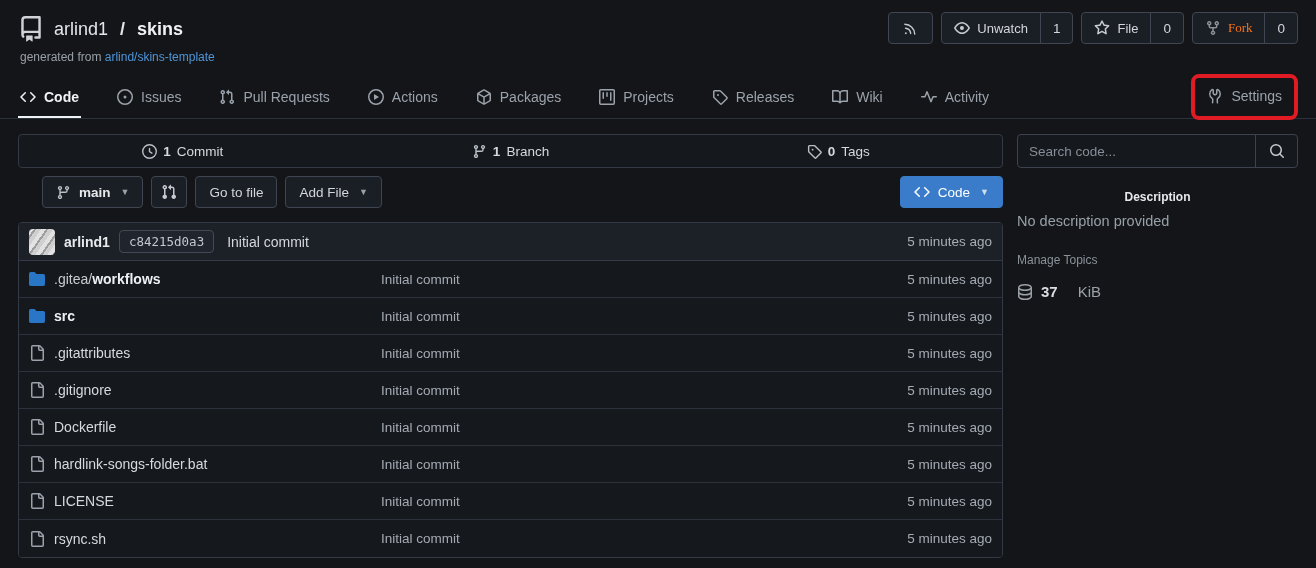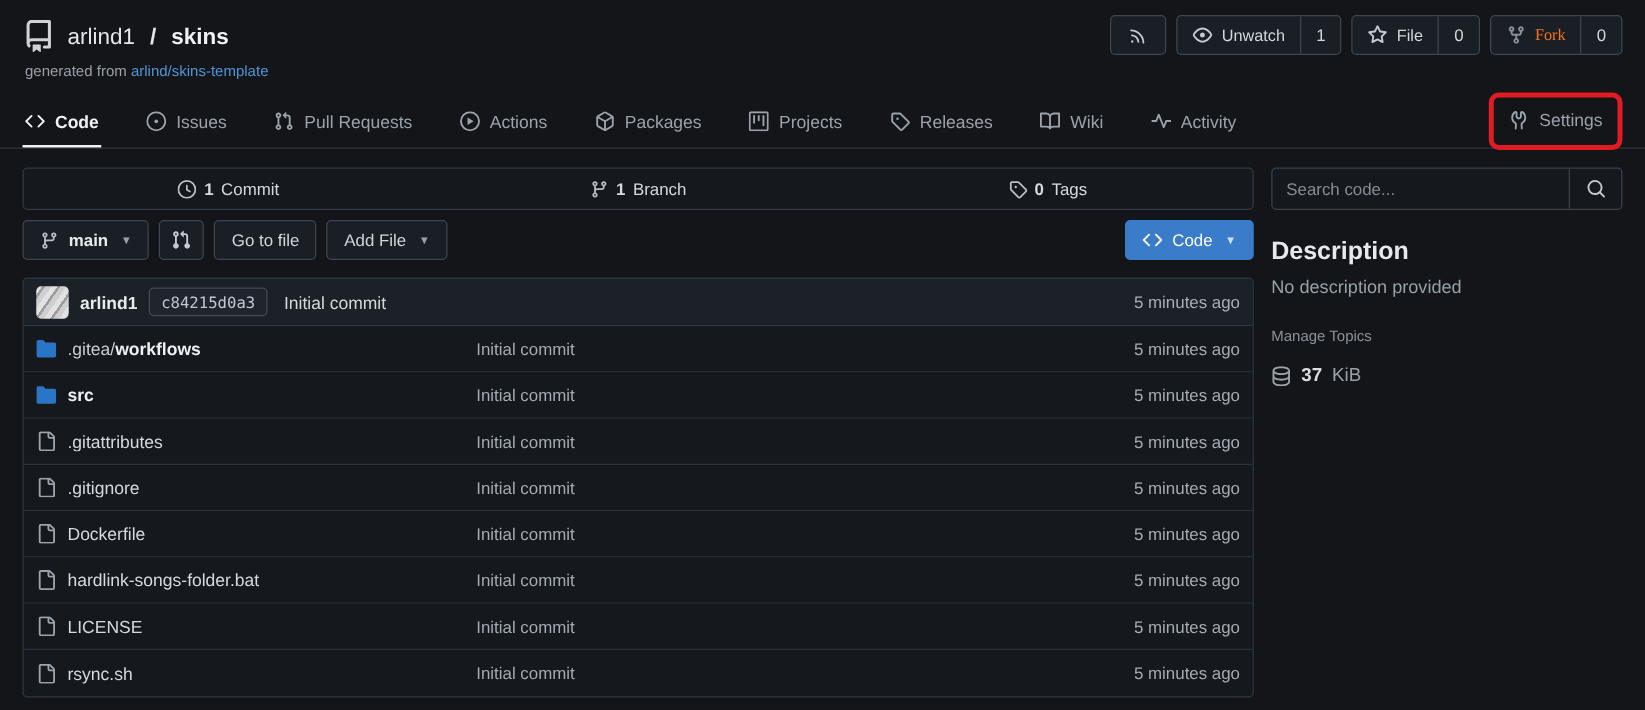--- a/index.html
+++ b/index.html
@@ -44,21 +44,21 @@
   .settings-wrap .tab{padding:8px 2px 10px 2px;}
   
   .content{display:flex; gap:14px; padding:15px 18px 0 18px;}
   .col-main{width:985px; flex:none;}
   .col-side{width:281px; flex:none;}
   
   .stats{display:flex; height:34px; border:1px solid var(--border); border-radius:4px; background:var(--panel);}
   .stat{flex:1; display:flex; align-items:center; justify-content:center; gap:6px; color:#d6d9dd; font-size:13.5px; cursor:pointer;}
   .stat b{font-weight:700;}
   
-  .toolbar{display:flex; align-items:flex-start; gap:8px; margin-top:8px;}
+  .toolbar{display:flex; align-items:flex-start; gap:8px; margin-top:8px;margin-left:24px;}
   .btn{display:inline-flex; align-items:center; gap:8px; height:32px; padding:0 13px;
     background:var(--btn-bg); border:1px solid var(--btn-border); border-radius:4px;
     color:#d3d6db; font-size:13.5px; cursor:pointer;}
   .btn .caret{font-size:9px; color:#9aa1a9; margin-left:2px;}
   .btn.branch b{font-weight:700; color:#e6e9ec;}
   .btn.square{padding:0 9px;}
   .btn.primary{margin-left:auto; background:var(--accent-blue); border-color:var(--accent-blue); color:#fff;}
   .btn.primary .caret{color:#cfe0f3;}
   
   .ftable{margin-top:14px; border:1px solid var(--border); border-radius:4px; overflow:hidden; background:var(--bg);}
@@ -81,26 +81,26 @@
   .fname.folder .base{color:#eef1f4; font-weight:700;}
   .fmsg{color:#a4abb3; cursor:pointer; font-size:13.5px;}
   .ftime{color:#a4abb3; font-size:13.5px; text-align:right;}
   
   .search{display:flex; height:34px; border:1px solid #3c434e; border-radius:4px; overflow:hidden; background:#15181d;}
   .search input{flex:1; background:transparent; border:none; outline:none; color:#d3d6db;
     font-size:13.5px; padding:0 11px; font-family:inherit;}
   .search input::placeholder{color:#868d96;}
   .search .sbtn{width:42px; border-left:1px solid #3c434e; display:flex; align-items:center;
     justify-content:center; cursor:pointer; background:transparent;}
-  .side-title{margin-top:22px; font-size:20px; font-weight:700; color:#e6e9ec;}
+  .side-title{margin-top:22px; font-size:12px; font-weight:700; color:#e6e9ec;text-align:center;}
   .side-desc{margin-top:9px; font-size:14.5px; color:#98a0a8;}
   .side-topics{margin-top:24px; font-size:12px; color:#8b929a; cursor:pointer;}
   .side-size{margin-top:16px; display:flex; align-items:center; gap:8px; font-size:15px;}
   .side-size b{color:#dadde1; font-weight:700;}
-  .side-size span.unit{color:#9aa1a9;}
+  .side-size span.unit{color:#9aa1a9;margin-left:12px;}
   .ic{display:inline-block; vertical-align:middle;}
 </style>
 </head>
 <body>
 
 <div class="page">
 
   <div class="hdr">
     <div class="repo-title">
       <svg class="ic" width="26" height="26" viewBox="0 0 16 16" fill="#cfd3d8">

